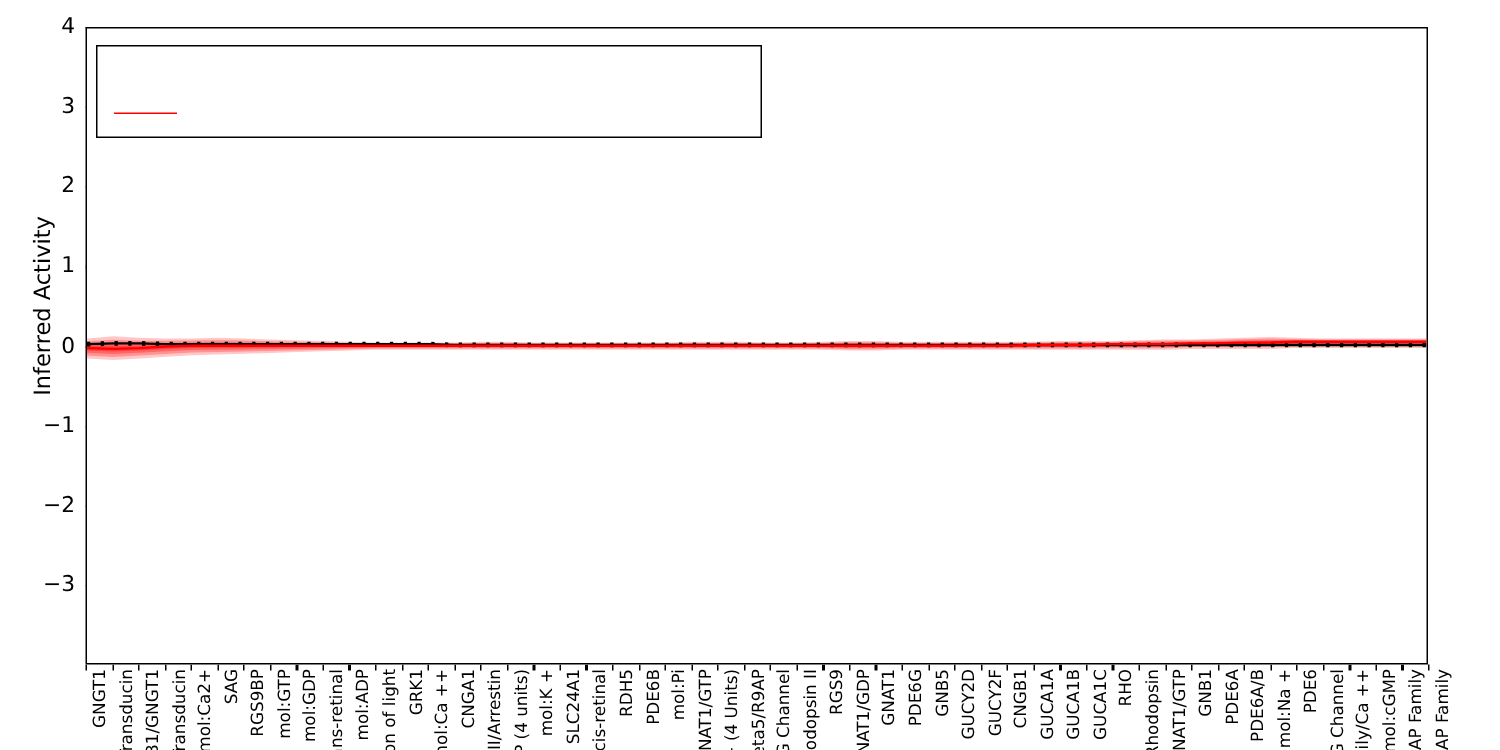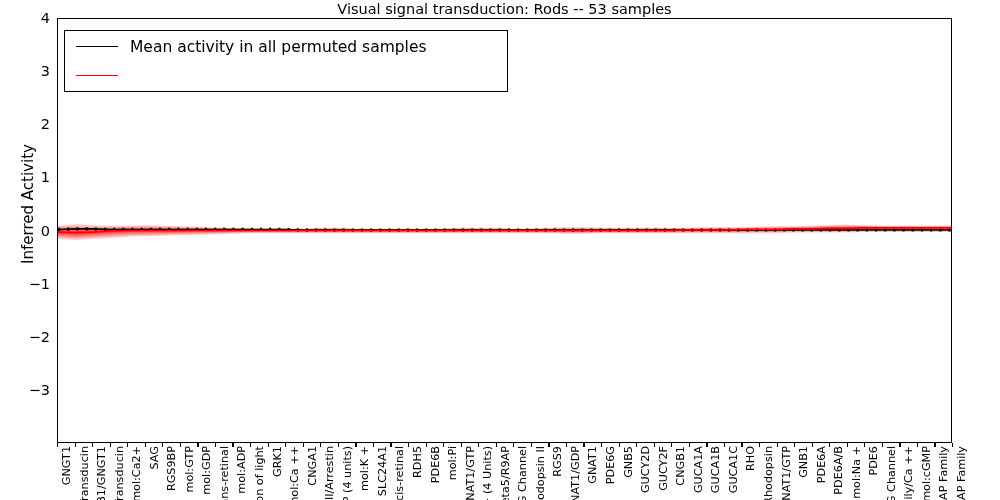--- a/index.html
+++ b/index.html
@@ -140,21 +140,20 @@
     font-size: 15.5px;
     color: #000;
     white-space: nowrap;
   }
 </style>
 </head>
 <body>
 
 <div id="figure">
 
-  <div id="chart-title">Visual signal transduction: Rods -- 53 samples</div>
 
   <div id="ylabel">Inferred Activity</div>
 
   <div id="y-axis-ticks">
       <div class="ytick-wrap" style="top: 389.875px;">−3</div>
       <div class="ytick-mark" style="top: 389.875px;"></div>
       <div class="ytick-mark right" style="top: 389.875px;"></div>
       <div class="ytick-wrap" style="top: 336.75px;">−2</div>
       <div class="ytick-mark" style="top: 336.75px;"></div>
       <div class="ytick-mark right" style="top: 336.75px;"></div>
@@ -290,22 +289,18 @@
         <path d="M0.00,209.50L17.55,208.51L35.10,209.12L52.65,209.21L70.20,209.06L87.75,208.67L105.29,209.06L122.84,209.44L140.39,209.82L157.94,210.21L175.49,210.59L193.04,210.97L210.59,210.97L228.14,210.97L245.69,210.97L263.24,210.59L280.78,210.59L298.33,210.97L315.88,210.97L333.43,210.97L350.98,210.97L368.53,210.97L386.08,210.97L403.63,210.59L421.18,210.59L438.73,210.59L456.27,210.97L473.82,210.97L491.37,210.59L508.92,210.21L526.47,210.21L544.02,210.59L561.57,210.59L579.12,210.59L596.67,210.59L614.22,210.59L631.76,210.44L649.31,210.06L666.86,210.06L684.41,209.91L701.96,209.53L719.51,209.14L737.06,208.99L754.61,208.61L772.16,208.08L789.71,207.70L807.25,207.93L824.80,208.31L842.35,208.31L859.90,208.31L877.45,208.31L895.00,208.31L895.00,212.90L877.45,212.90L859.90,212.90L842.35,212.90L824.80,212.90L807.25,212.90L789.71,213.44L772.16,213.44L754.61,213.58L737.06,213.58L719.51,214.12L701.96,214.12L684.41,214.12L666.86,214.26L649.31,214.26L631.76,214.26L614.22,214.41L596.67,214.41L579.12,214.41L561.57,214.41L544.02,214.41L526.47,214.80L508.92,214.80L491.37,214.41L473.82,214.41L456.27,214.41L438.73,214.41L421.18,214.41L403.63,214.41L386.08,214.41L368.53,214.41L350.98,214.41L333.43,214.41L315.88,214.41L298.33,214.41L280.78,214.41L263.24,214.41L245.69,214.41L228.14,214.41L210.59,214.41L193.04,214.41L175.49,214.80L157.94,215.18L140.39,215.56L122.84,215.94L105.29,216.33L87.75,216.71L70.20,217.09L52.65,218.00L35.10,219.07L17.55,219.98L0.00,219.07Z" fill="#ff0000" fill-opacity="0.26" stroke="none"></path>
         <path d="M0.00,211.16L17.55,210.72L35.10,210.92L52.65,210.59L70.20,210.30L87.75,210.06L105.29,210.30L122.84,210.54L140.39,210.79L157.94,211.03L175.49,211.28L193.04,211.52L210.59,211.52L228.14,211.52L245.69,211.52L263.24,211.28L280.78,211.28L298.33,211.52L315.88,211.52L333.43,211.52L350.98,211.52L368.53,211.52L386.08,211.52L403.63,211.28L421.18,211.28L438.73,211.28L456.27,211.52L473.82,211.52L491.37,211.28L508.92,211.03L526.47,211.03L544.02,211.28L561.57,211.28L579.12,211.28L596.67,211.28L614.22,211.28L631.76,210.99L649.31,210.75L666.86,210.75L684.41,210.46L701.96,210.22L719.51,209.97L737.06,209.68L754.61,209.44L772.16,208.91L789.71,208.66L807.25,208.62L824.80,208.87L842.35,208.87L859.90,208.87L877.45,208.87L895.00,208.87L895.00,211.80L877.45,211.80L859.90,211.80L842.35,211.80L824.80,211.80L807.25,211.80L789.71,212.33L772.16,212.33L754.61,212.62L737.06,212.62L719.51,213.15L701.96,213.15L684.41,213.15L666.86,213.44L649.31,213.44L631.76,213.44L614.22,213.72L596.67,213.72L579.12,213.72L561.57,213.72L544.02,213.72L526.47,213.97L508.92,213.97L491.37,213.72L473.82,213.72L456.27,213.72L438.73,213.72L421.18,213.72L403.63,213.72L386.08,213.72L368.53,213.72L350.98,213.72L333.43,213.72L315.88,213.72L298.33,213.72L280.78,213.72L263.24,213.72L245.69,213.72L228.14,213.72L210.59,213.72L193.04,213.72L175.49,213.97L157.94,214.21L140.39,214.45L122.84,214.70L105.29,214.94L87.75,215.19L70.20,215.43L52.65,216.21L35.10,217.27L17.55,218.05L0.00,217.27Z" fill="#ff0000" fill-opacity="0.3" stroke="none"></path>
         <path d="M0.00,212.56L17.55,212.58L35.10,212.44L52.65,211.76L70.20,211.35L87.75,211.22L105.29,211.35L122.84,211.48L140.39,211.61L157.94,211.73L175.49,211.86L193.04,211.99L210.59,211.99L228.14,211.99L245.69,211.99L263.24,211.86L280.78,211.86L298.33,211.99L315.88,211.99L333.43,211.99L350.98,211.99L368.53,211.99L386.08,211.99L403.63,211.86L421.18,211.86L438.73,211.86L456.27,211.99L473.82,211.99L491.37,211.86L508.92,211.73L526.47,211.73L544.02,211.86L561.57,211.86L579.12,211.86L596.67,211.86L614.22,211.86L631.76,211.46L649.31,211.33L666.86,211.33L684.41,210.93L701.96,210.80L719.51,210.67L737.06,210.27L754.61,210.14L772.16,209.61L789.71,209.48L807.25,209.21L824.80,209.33L842.35,209.33L859.90,209.33L877.45,209.33L895.00,209.33L895.00,210.86L877.45,210.86L859.90,210.86L842.35,210.86L824.80,210.86L807.25,210.86L789.71,211.39L772.16,211.39L754.61,211.80L737.06,211.80L719.51,212.33L701.96,212.33L684.41,212.33L666.86,212.73L649.31,212.73L631.76,212.73L614.22,213.14L596.67,213.14L579.12,213.14L561.57,213.14L544.02,213.14L526.47,213.27L508.92,213.27L491.37,213.14L473.82,213.14L456.27,213.14L438.73,213.14L421.18,213.14L403.63,213.14L386.08,213.14L368.53,213.14L350.98,213.14L333.43,213.14L315.88,213.14L298.33,213.14L280.78,213.14L263.24,213.14L245.69,213.14L228.14,213.14L210.59,213.14L193.04,213.14L175.49,213.27L157.94,213.39L140.39,213.52L122.84,213.65L105.29,213.78L87.75,213.90L70.20,214.03L52.65,214.69L35.10,215.75L17.55,216.41L0.00,215.75Z" fill="#ff0000" fill-opacity="0.34" stroke="none"></path>
         <path d="M0.00,211.44L17.55,210.91L35.10,210.91L52.65,211.44L70.20,211.44L87.75,211.44L105.29,211.44L122.84,211.44L140.39,211.44L157.94,211.44L175.49,211.44L193.04,211.44L210.59,211.44L228.14,211.44L245.69,211.97L263.24,211.97L280.78,211.97L298.33,211.97L315.88,211.97L333.43,211.97L350.98,211.97L368.53,211.97L386.08,211.97L403.63,211.97L421.18,211.97L438.73,211.97L456.27,211.97L473.82,211.97L491.37,211.97L508.92,211.97L526.47,211.97L544.02,211.97L561.57,211.97L579.12,211.97L596.67,211.97L614.22,211.97L631.76,211.97L649.31,211.97L666.86,211.97L684.41,211.97L701.96,211.97L719.51,211.97L737.06,211.97L754.61,211.97L772.16,211.97L789.71,211.97L807.25,211.97L824.80,211.97L842.35,211.97L859.90,211.97L877.45,211.97L895.00,211.97" fill="none" stroke="#000000" stroke-width="1.6"></path>
         <path d="M0.00,211.44L17.55,210.91L35.10,210.91L52.65,211.44L70.20,211.44L87.75,211.44L105.29,211.44L122.84,211.44L140.39,211.44L157.94,211.44L175.49,211.44L193.04,211.44L210.59,211.44L228.14,211.44L245.69,211.97L263.24,211.97L280.78,211.97L298.33,211.97L315.88,211.97L333.43,211.97L350.98,211.97L368.53,211.97L386.08,211.97L403.63,211.97L421.18,211.97L438.73,211.97L456.27,211.97L473.82,211.97L491.37,211.97L508.92,211.97L526.47,211.97L544.02,211.97L561.57,211.97L579.12,211.97L596.67,211.97L614.22,211.97L631.76,211.97L649.31,211.97L666.86,211.97L684.41,211.97L701.96,211.97L719.51,211.97L737.06,211.97L754.61,211.97L772.16,211.97L789.71,211.97L807.25,211.97L824.80,211.97L842.35,211.97L859.90,211.97L877.45,211.97L895.00,211.97" fill="none" stroke="#000000" stroke-width="3.2" stroke-dasharray="2.2 7" stroke-linecap="butt"></path>
         <path d="M0.00,214.09L17.55,214.63L35.10,214.09L52.65,213.03L70.20,212.50L87.75,212.50L105.29,212.50L122.84,212.50L140.39,212.50L157.94,212.50L175.49,212.50L193.04,212.50L210.59,212.50L228.14,212.50L245.69,212.50L263.24,212.50L280.78,212.50L298.33,212.50L315.88,212.50L333.43,212.50L350.98,212.50L368.53,212.50L386.08,212.50L403.63,212.50L421.18,212.50L438.73,212.50L456.27,212.50L473.82,212.50L491.37,212.50L508.92,212.50L526.47,212.50L544.02,212.50L561.57,212.50L579.12,212.50L596.67,212.50L614.22,212.50L631.76,211.97L649.31,211.97L666.86,211.97L684.41,211.44L701.96,211.44L719.51,211.44L737.06,210.91L754.61,210.91L772.16,210.38L789.71,210.38L807.25,209.84L824.80,209.84L842.35,209.84L859.90,209.84L877.45,209.84L895.00,209.84" fill="none" stroke="#ff0000" stroke-width="1.6"></path>
       </svg>
   </div>
 
   <div id="legend-box">
-    <div class="legend-row r0">
-      <span class="legend-swatch" style="border-top-color: rgb(0, 0, 0);"></span>
-      <span class="legend-text">Mean activity in all permuted samples</span>
-    </div>
     <div class="legend-row r1">
       <span class="legend-swatch" style="border-top-color: rgb(255, 0, 0);"></span>
     </div>
   </div>
 
 </div>
 
 </body></html>

